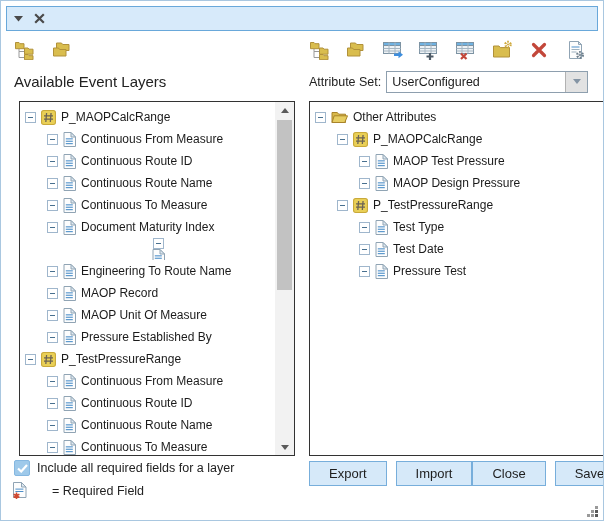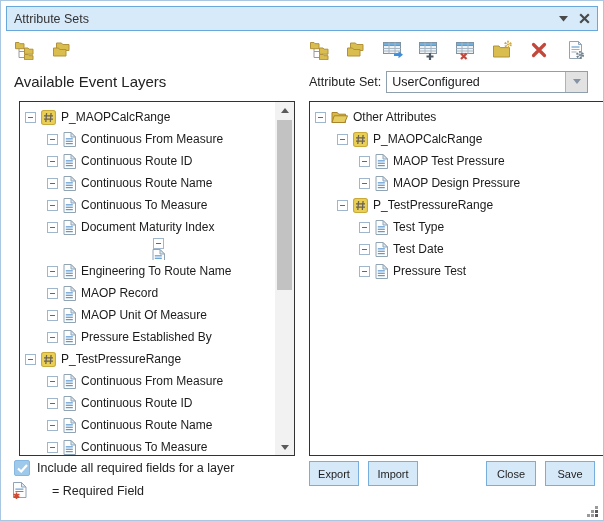--- a/index.html
+++ b/index.html
@@ -53,32 +53,31 @@
   .checkbox{width:16px;height:16px;box-sizing:border-box;border:1px solid #85b7e0;border-radius:2px;background:#9ec9ea;display:inline-flex;align-items:center;justify-content:center;margin-right:7px;}
   .checkbox svg{display:none;}
   .checkbox.checked svg{display:block;}
   .chk-label{font-size:12.5px;color:#222;}
   .legend-row{position:absolute;left:11px;top:481px;display:flex;align-items:center;gap:20px;}
   .legend-row .req-icon{margin-right:5px;display:inline-flex;}
   .legend-row .legend-text{font-size:12.5px;color:#222;}
 
   .footer-buttons{position:absolute;left:308px;top:460px;width:286px;display:flex;justify-content:space-between;}
   .btn-group{display:flex;gap:9px;}
-  .btn{height:25px;min-width:50px;padding:0 0;box-sizing:border-box;background:#d6e9f9;border:1px solid #77aedb;
-    font-family:"Liberation Sans",sans-serif;font-size:11px;color:#1e1e1e;cursor:pointer;}
+  .btn{height:25px;min-width:50px;padding:0 19px;box-sizing:border-box;background:#d6e9f9;border:1px solid #77aedb;
+    font-family:"Liberation Sans",sans-serif;font-size:13px;color:#1e1e1e;cursor:pointer;}
 
   .resize-grip{position:absolute;right:4px;bottom:4px;width:12px;height:12px;}
 </style>
 </head>
 <body>
 
 <div class="dlg">
 
   <div class="titlebar">
-    <span class="title">Attribute Sets</span>
     <span class="tb-icons">
       <span class="tb-btn">
         <svg width="9" height="6" viewBox="0 0 9 6">
             <path d="M0 0 h9 l-4.5 5.5 z" fill="#4a4a4a"></path>
           </svg>
       </span>
       <span class="tb-btn">
         <svg width="11" height="11" viewBox="0 0 11 11">
             <path d="M1.2 1.2 L9.8 9.8 M9.8 1.2 L1.2 9.8" stroke="#4a4a4a" stroke-width="2.2"></path>
           </svg>

